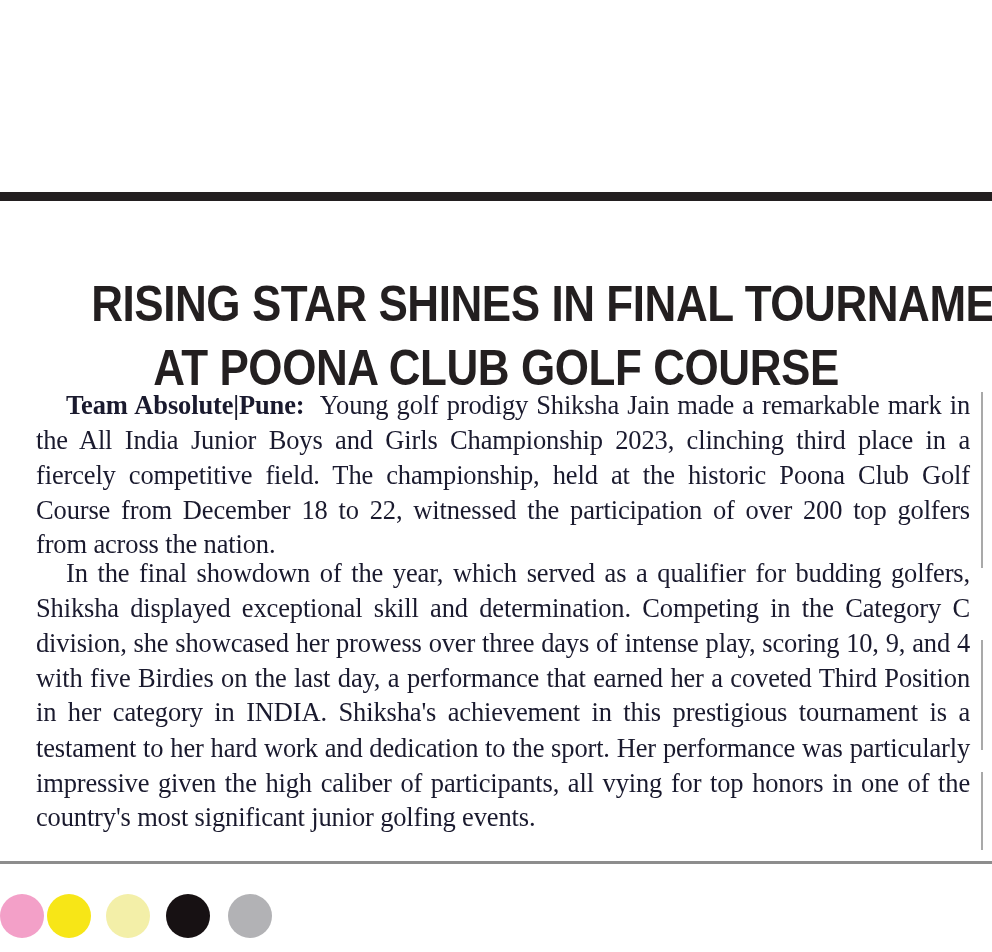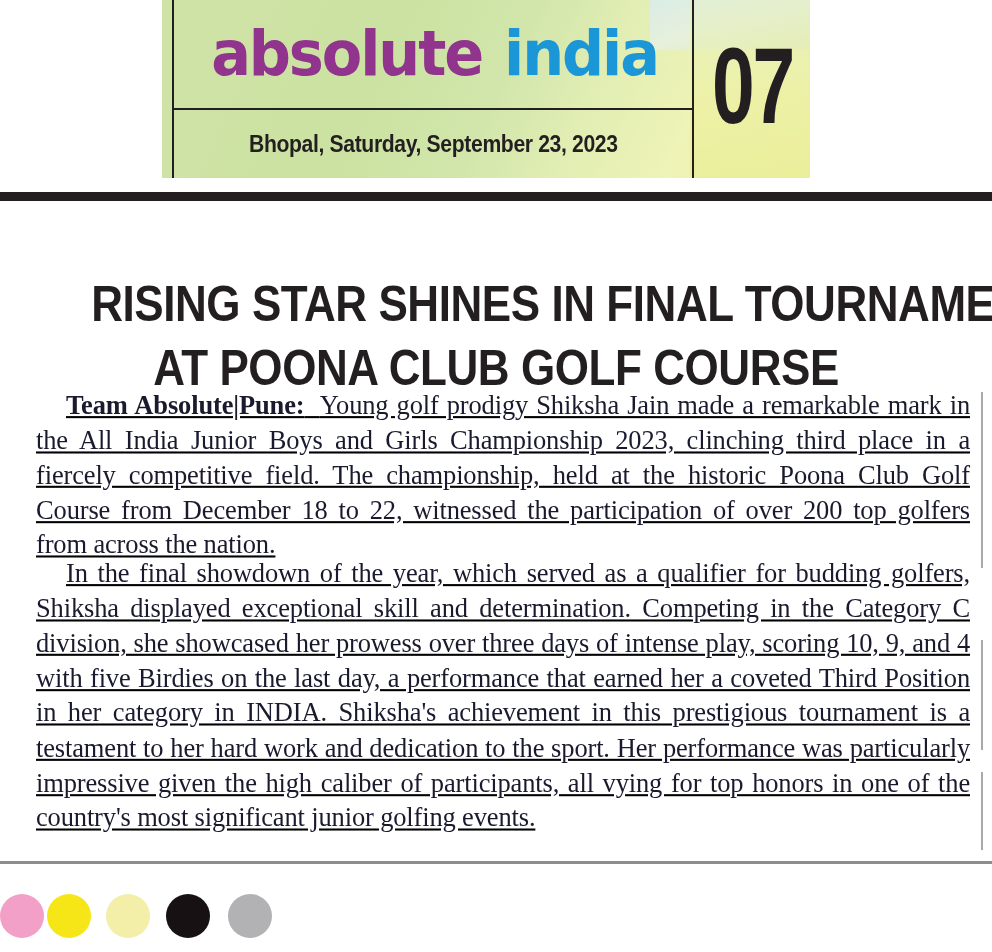--- a/index.html
+++ b/index.html
@@ -172,21 +172,20 @@
     transform-origin: center top;
   }
   .headline .hl-line { display: block; white-space: nowrap; }
 
   
   .article {
     position: absolute;
     left: 36px;
     top: 388px;
     width: 934px;
-    text-decoration: underline;
   }
   .para {
     font-family: "Liberation Serif", serif;
     font-size: 26.5px;
     line-height: 33.6px;
     color: #1a1a2e;
     margin: 0;
     text-align: justify;
     text-justify: inter-word;
     letter-spacing: -0.15px;
@@ -235,41 +234,20 @@
     width: 44px;
     height: 44px;
     border-radius: 50%;
   }
 </style>
 </head>
 <body>
 
 <div class="page">
 
-  <div class="masthead">
-    <div class="masthead-sky"></div>
-    <div class="masthead-wash"></div>
-
-    <div class="mh-vline-left"></div>
-    <div class="mh-hline"></div>
-    <div class="mh-vline-right"></div>
-
-    <div class="logo-row">
-      <span class="logo-text logo-absolute">absolute</span>
-        <span class="logo-text logo-india">india</span>
-    </div>
-
-    <div class="dateline-row">
-      <span class="dateline">Bhopal, Saturday, September 23, 2023</span>
-    </div>
-
-    <div class="pagenum-box">
-      <span class="pagenum">07</span>
-    </div>
-  </div>
 
   <div class="thick-rule"></div>
 
   <h1 class="headline">
     <span class="hl-line">RISING STAR SHINES IN FINAL TOURNAMENT</span>
     <span class="hl-line">AT POONA CLUB GOLF COURSE</span>
   </h1>
 
   <div class="article">
     <p class="para para-indent"><span class="byline">Team Absolute|Pune:</span>&nbsp; <span>Young golf prodigy Shiksha Jain made a remarkable mark in the All India Junior Boys and Girls Championship 2023, clinching third place in a fiercely competitive field. The championship, held at the historic Poona Club Golf Course from December 18 to 22, witnessed the participation of over 200 top golfers from across the nation.</span></p>

